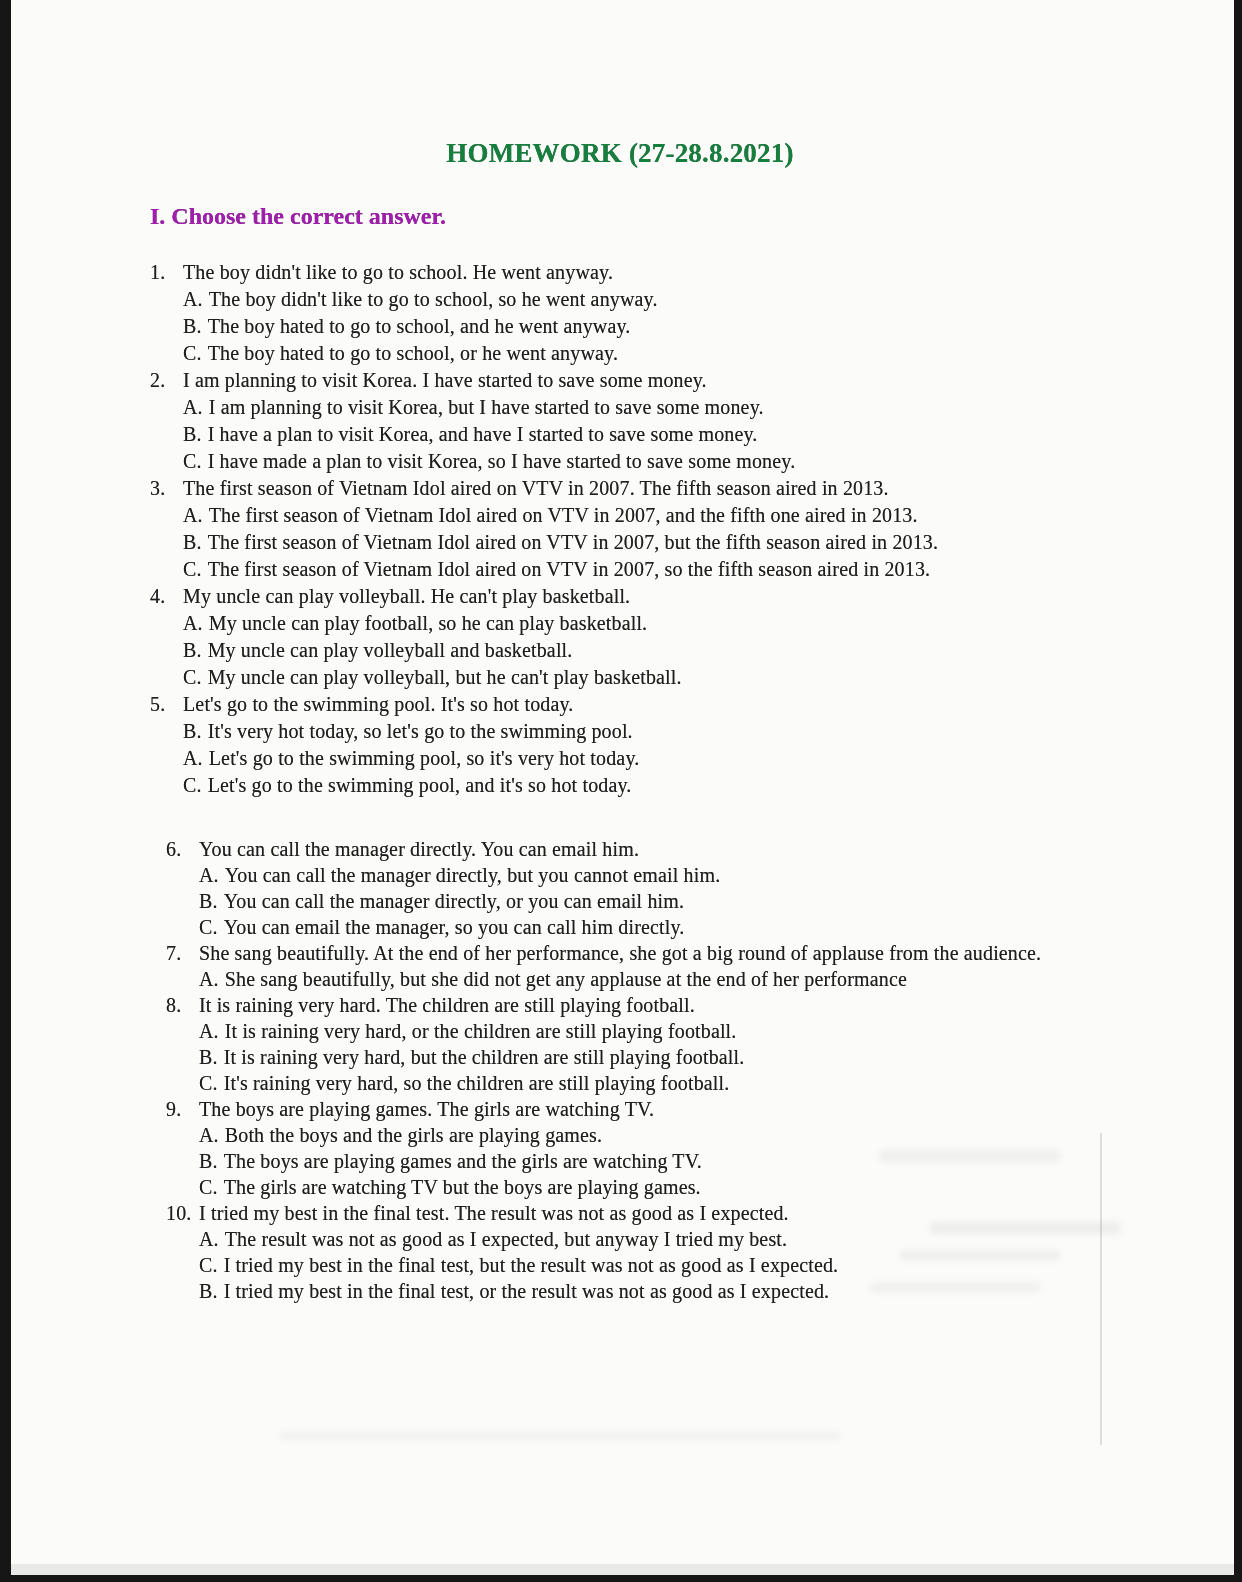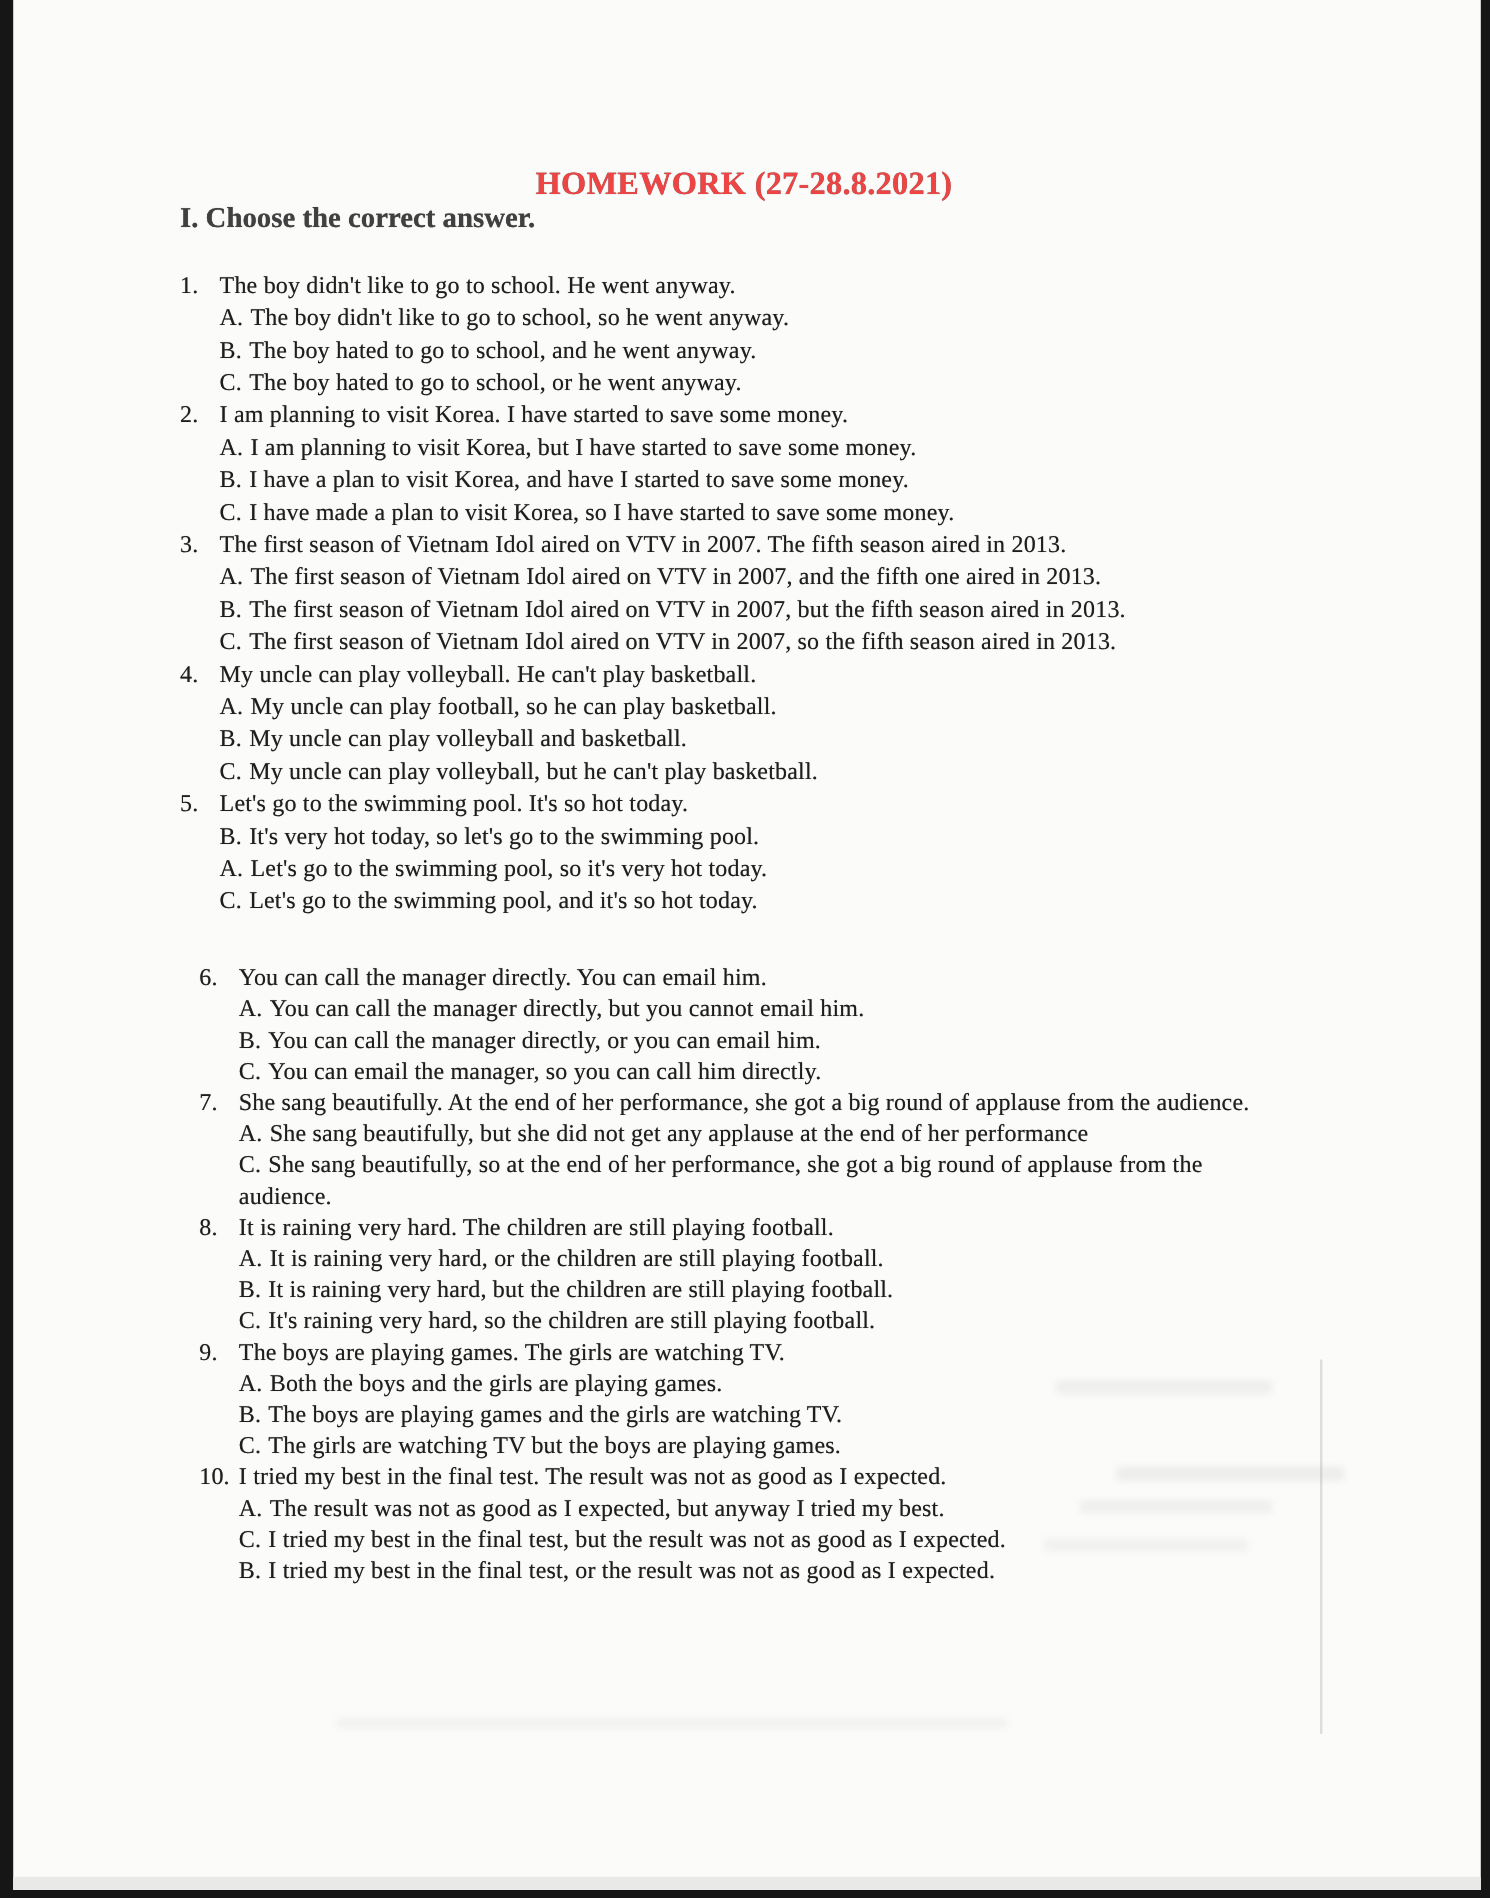--- a/index.html
+++ b/index.html
@@ -10,24 +10,24 @@
     color:#1e1e1e;
   }
   .edge{position:absolute;background:#161616;}
   .edge-left{left:0;top:0;width:11px;height:1582px;}
   .edge-right{right:0;top:0;width:8px;height:1582px;}
   .edge-bottom{left:0;bottom:0;width:1242px;height:7px;}
   .bottom-gray{position:absolute;left:11px;right:8px;bottom:7px;height:11px;background:#e9e9e8;}
   .content{position:absolute;left:150px;top:138px;width:940px;}
   .doc-title{
     text-align:center;font-weight:bold;font-size:27px;letter-spacing:.2px;
-    color:#ef4444;text-shadow:0 0 .6px rgba(20,20,20,.75);
+    color:#15803d;text-shadow:0 0 .6px rgba(20,20,20,.75);
   }
   .section-heading{
-    font-weight:bold;font-size:24px;color:#404040;
+    margin-top:34px;font-weight:bold;font-size:24px;color:#a21caf;
     text-shadow:0 0 .6px rgba(20,20,20,.7);
   }
   .questions{margin-top:29px;width:905px;font-size:20px;letter-spacing:.15px;
     text-shadow:0 0 .6px rgba(30,30,30,.6);}
   .q{margin:0;}
   .row{line-height:27px;}
   .stem{display:flex;}
   .num{flex:none;width:33px;}
   .stem .text{flex:1;}
   .opt{padding-left:33px;}
@@ -123,21 +123,20 @@
         <div class="row opt"><span class="olabel">B.</span><span>You can call the manager directly, or you can email him.</span></div>
         <div class="row opt"><span class="olabel">C.</span><span>You can email the manager, so you can call him directly.</span></div>
       </div>
 
       <div class="q">
         <div class="row stem">
             <span class="num">7.</span>
             <span class="text">She sang beautifully. At the end of her performance, she got a big round of applause from the audience.</span>
           </div>
         <div class="row opt"><span class="olabel">A.</span><span>She sang beautifully, but she did not get any applause at the end of her performance</span></div>
-        <div class="row opt"><span class="olabel">C.</span><span>She sang beautifully, so at the end of her performance, she got a big round of applause from the audience.</span></div>
       </div>
 
       <div class="q">
         <div class="row stem">
             <span class="num">8.</span>
             <span class="text">It is raining very hard. The children are still playing football.</span>
           </div>
         <div class="row opt"><span class="olabel">A.</span><span>It is raining very hard, or the children are still playing football.</span></div>
         <div class="row opt"><span class="olabel">B.</span><span>It is raining very hard, but the children are still playing football.</span></div>
         <div class="row opt"><span class="olabel">C.</span><span>It's raining very hard, so the children are still playing football.</span></div>

